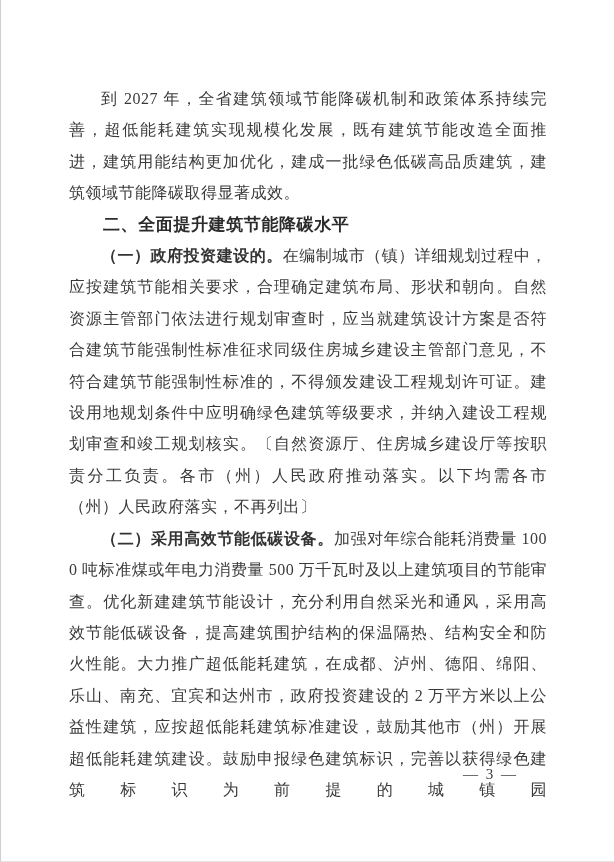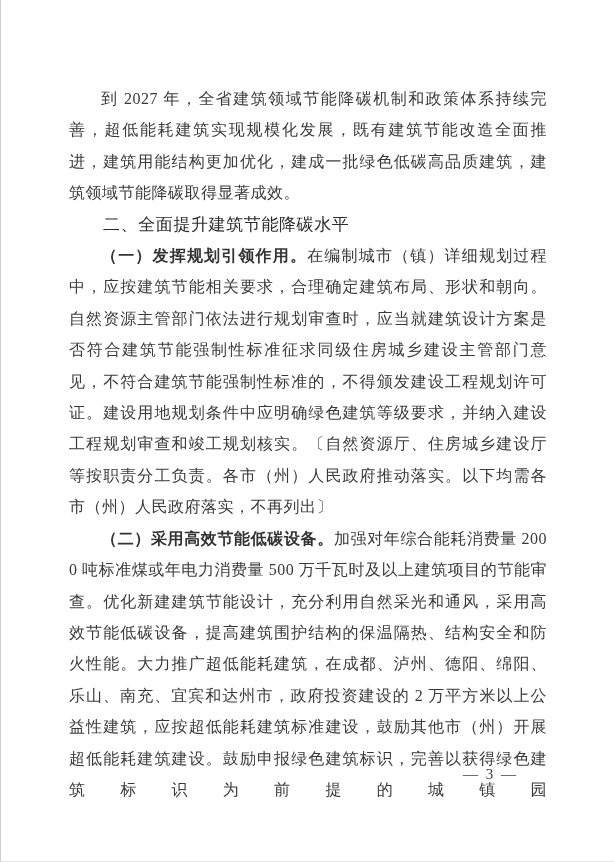--- a/index.html
+++ b/index.html
@@ -36,21 +36,21 @@
     color: #3a3a3a;
     word-break: break-all;
   }
   .body-para.continued {
     
     text-align-last: justify;
   }
   .section-heading {
     margin: 0;
     font-family: "Liberation Sans", "DejaVu Sans", sans-serif;
-    font-weight: normal;
+    font-weight: bold;
     font-size: 17px;
     line-height: 31.4px;
     letter-spacing: 0.6px;
     text-indent: 2em;
     color: #2b2b2b;
   }
   .para-lead {
     font-weight: bold;
     color: #333333;
   }
@@ -67,20 +67,20 @@
 </head>
 <body>
 
 <div class="page">
   <div class="content">
 
     <p class="body-para">到 2027 年，全省建筑领域节能降碳机制和政策体系持续完善，超低能耗建筑实现规模化发展，既有建筑节能改造全面推进，建筑用能结构更加优化，建成一批绿色低碳高品质建筑，建筑领域节能降碳取得显著成效。</p>
 
     <h2 class="section-heading">二、全面提升建筑节能降碳水平</h2>
 
-    <p class="body-para"><span class="para-lead">（一）发挥规划引领作用。</span><span>在编制城市（镇）详细规划过程中，应按建筑节能相关要求，合理确定建筑布局、形状和朝向。自然资源主管部门依法进行规划审查时，应当就建筑设计方案是否符合建筑节能强制性标准征求同级住房城乡建设主管部门意见，不符合建筑节能强制性标准的，不得颁发建设工程规划许可证。建设用地规划条件中应明确绿色建筑等级要求，并纳入建设工程规划审查和竣工规划核实。〔自然资源厅、住房城乡建设厅等按职责分工负责。各市（州）人民政府推动落实。以下均需各市（州）人民政府落实，不再列出〕</span></p>
+    <p class="body-para"><span class="para-lead">（一）政府投资建设的。</span><span>在编制城市（镇）详细规划过程中，应按建筑节能相关要求，合理确定建筑布局、形状和朝向。自然资源主管部门依法进行规划审查时，应当就建筑设计方案是否符合建筑节能强制性标准征求同级住房城乡建设主管部门意见，不符合建筑节能强制性标准的，不得颁发建设工程规划许可证。建设用地规划条件中应明确绿色建筑等级要求，并纳入建设工程规划审查和竣工规划核实。〔自然资源厅、住房城乡建设厅等按职责分工负责。各市（州）人民政府推动落实。以下均需各市（州）人民政府落实，不再列出〕</span></p>
 
-    <p class="body-para continued"><span class="para-lead">（二）采用高效节能低碳设备。</span><span>加强对年综合能耗消费量 2000 吨标准煤或年电力消费量 500 万千瓦时及以上建筑项目的节能审查。优化新建建筑节能设计，充分利用自然采光和通风，采用高效节能低碳设备，提高建筑围护结构的保温隔热、结构安全和防火性能。大力推广超低能耗建筑，在成都、泸州、德阳、绵阳、乐山、南充、宜宾和达州市，政府投资建设的 2 万平方米以上公益性建筑，应按超低能耗建筑标准建设，鼓励其他市（州）开展超低能耗建筑建设。鼓励申报绿色建筑标识，完善以获得绿色建筑标识为前提的城镇园</span></p>
+    <p class="body-para continued"><span class="para-lead">（二）采用高效节能低碳设备。</span><span>加强对年综合能耗消费量 1000 吨标准煤或年电力消费量 500 万千瓦时及以上建筑项目的节能审查。优化新建建筑节能设计，充分利用自然采光和通风，采用高效节能低碳设备，提高建筑围护结构的保温隔热、结构安全和防火性能。大力推广超低能耗建筑，在成都、泸州、德阳、绵阳、乐山、南充、宜宾和达州市，政府投资建设的 2 万平方米以上公益性建筑，应按超低能耗建筑标准建设，鼓励其他市（州）开展超低能耗建筑建设。鼓励申报绿色建筑标识，完善以获得绿色建筑标识为前提的城镇园</span></p>
 
   </div>
 
   <div class="page-number">— 3 —</div>
 </div>
 
 </body></html>

